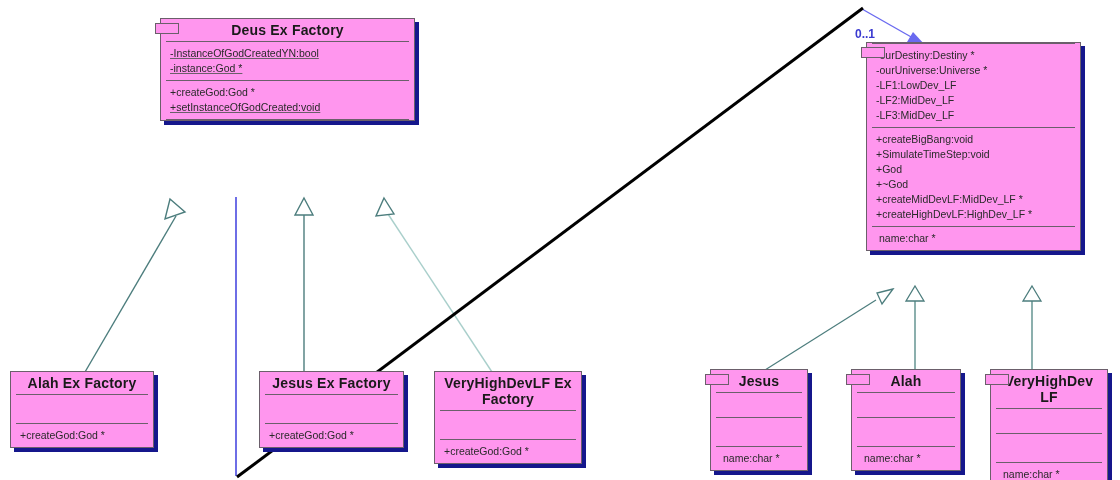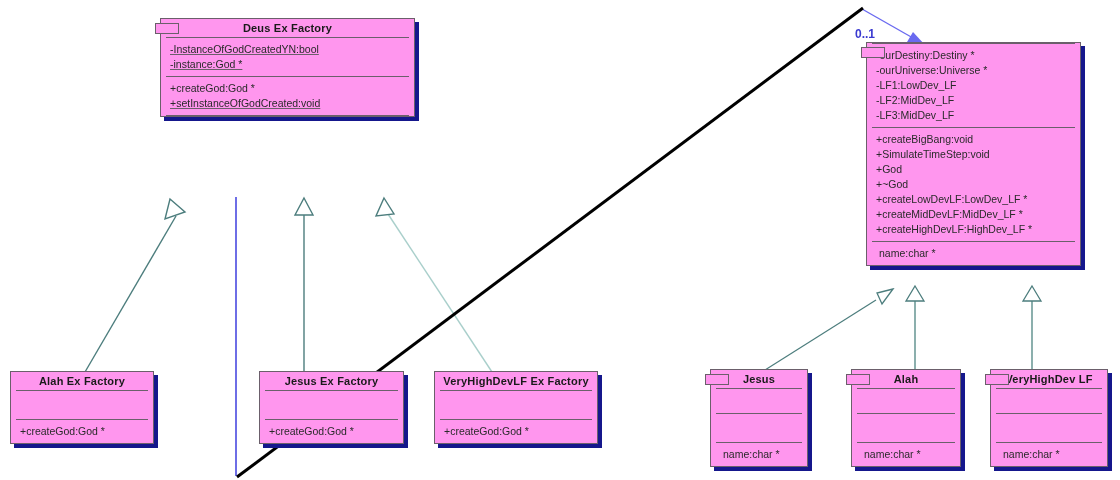--- a/index.html
+++ b/index.html
@@ -39,21 +39,21 @@
     top: 4px;
     width: 24px;
     height: 11px;
     background: #ff96ee;
     border: 1px solid #6b5f6b;
     box-sizing: border-box;
   }
   .uml-title {
     text-align: center;
     font-weight: bold;
-    font-size: 11px;
+    font-size: 14px;
     color: #1a1a1a;
     padding: 3px 4px 3px 4px;
     letter-spacing: 0.2px;
   }
   .uml-sep {
     border-top: 1px solid #6b5f6b;
     margin: 0 5px;
     height: 0;
   }
   .uml-compartment {
@@ -164,21 +164,20 @@
       <div class="uml-row">-LF1:LowDev_LF</div>
       <div class="uml-row">-LF2:MidDev_LF</div>
       <div class="uml-row">-LF3:MidDev_LF</div>
     </div>
     <div class="uml-sep"></div>
     <div class="uml-compartment">
       <div class="uml-row">+createBigBang:void</div>
       <div class="uml-row">+SimulateTimeStep:void</div>
       <div class="uml-row">+God</div>
       <div class="uml-row">+~God</div>
-      <div class="uml-row">+createLowDevLF:LowDev_LF *</div>
       <div class="uml-row">+createMidDevLF:MidDev_LF *</div>
       <div class="uml-row">+createHighDevLF:HighDev_LF *</div>
     </div>
     <div class="uml-sep"></div>
     <div class="uml-compartment">
       <div class="uml-row indent">name:char *</div>
     </div>
   </div>
 
   <div class="uml-class" style="left:10px; top:371px; width:144px;">
@@ -194,21 +193,21 @@
   <div class="uml-class" style="left:259px; top:371px; width:145px;">
     <div class="uml-title">Jesus Ex Factory</div>
     <div class="uml-sep"></div>
     <div class="uml-compartment empty-tall"></div>
     <div class="uml-sep"></div>
     <div class="uml-compartment">
       <div class="uml-row">+createGod:God *</div>
     </div>
   </div>
 
-  <div class="uml-class" style="left:434px; top:371px; width:164px;">
+  <div class="uml-class" style="left:434px; top:371px; width:148px;">
     <div class="uml-title">VeryHighDevLF Ex Factory</div>
     <div class="uml-sep"></div>
     <div class="uml-compartment empty-tall"></div>
     <div class="uml-sep"></div>
     <div class="uml-compartment">
       <div class="uml-row">+createGod:God *</div>
     </div>
   </div>
 
   <div class="uml-class" style="left:710px; top:369px; width:98px;">

